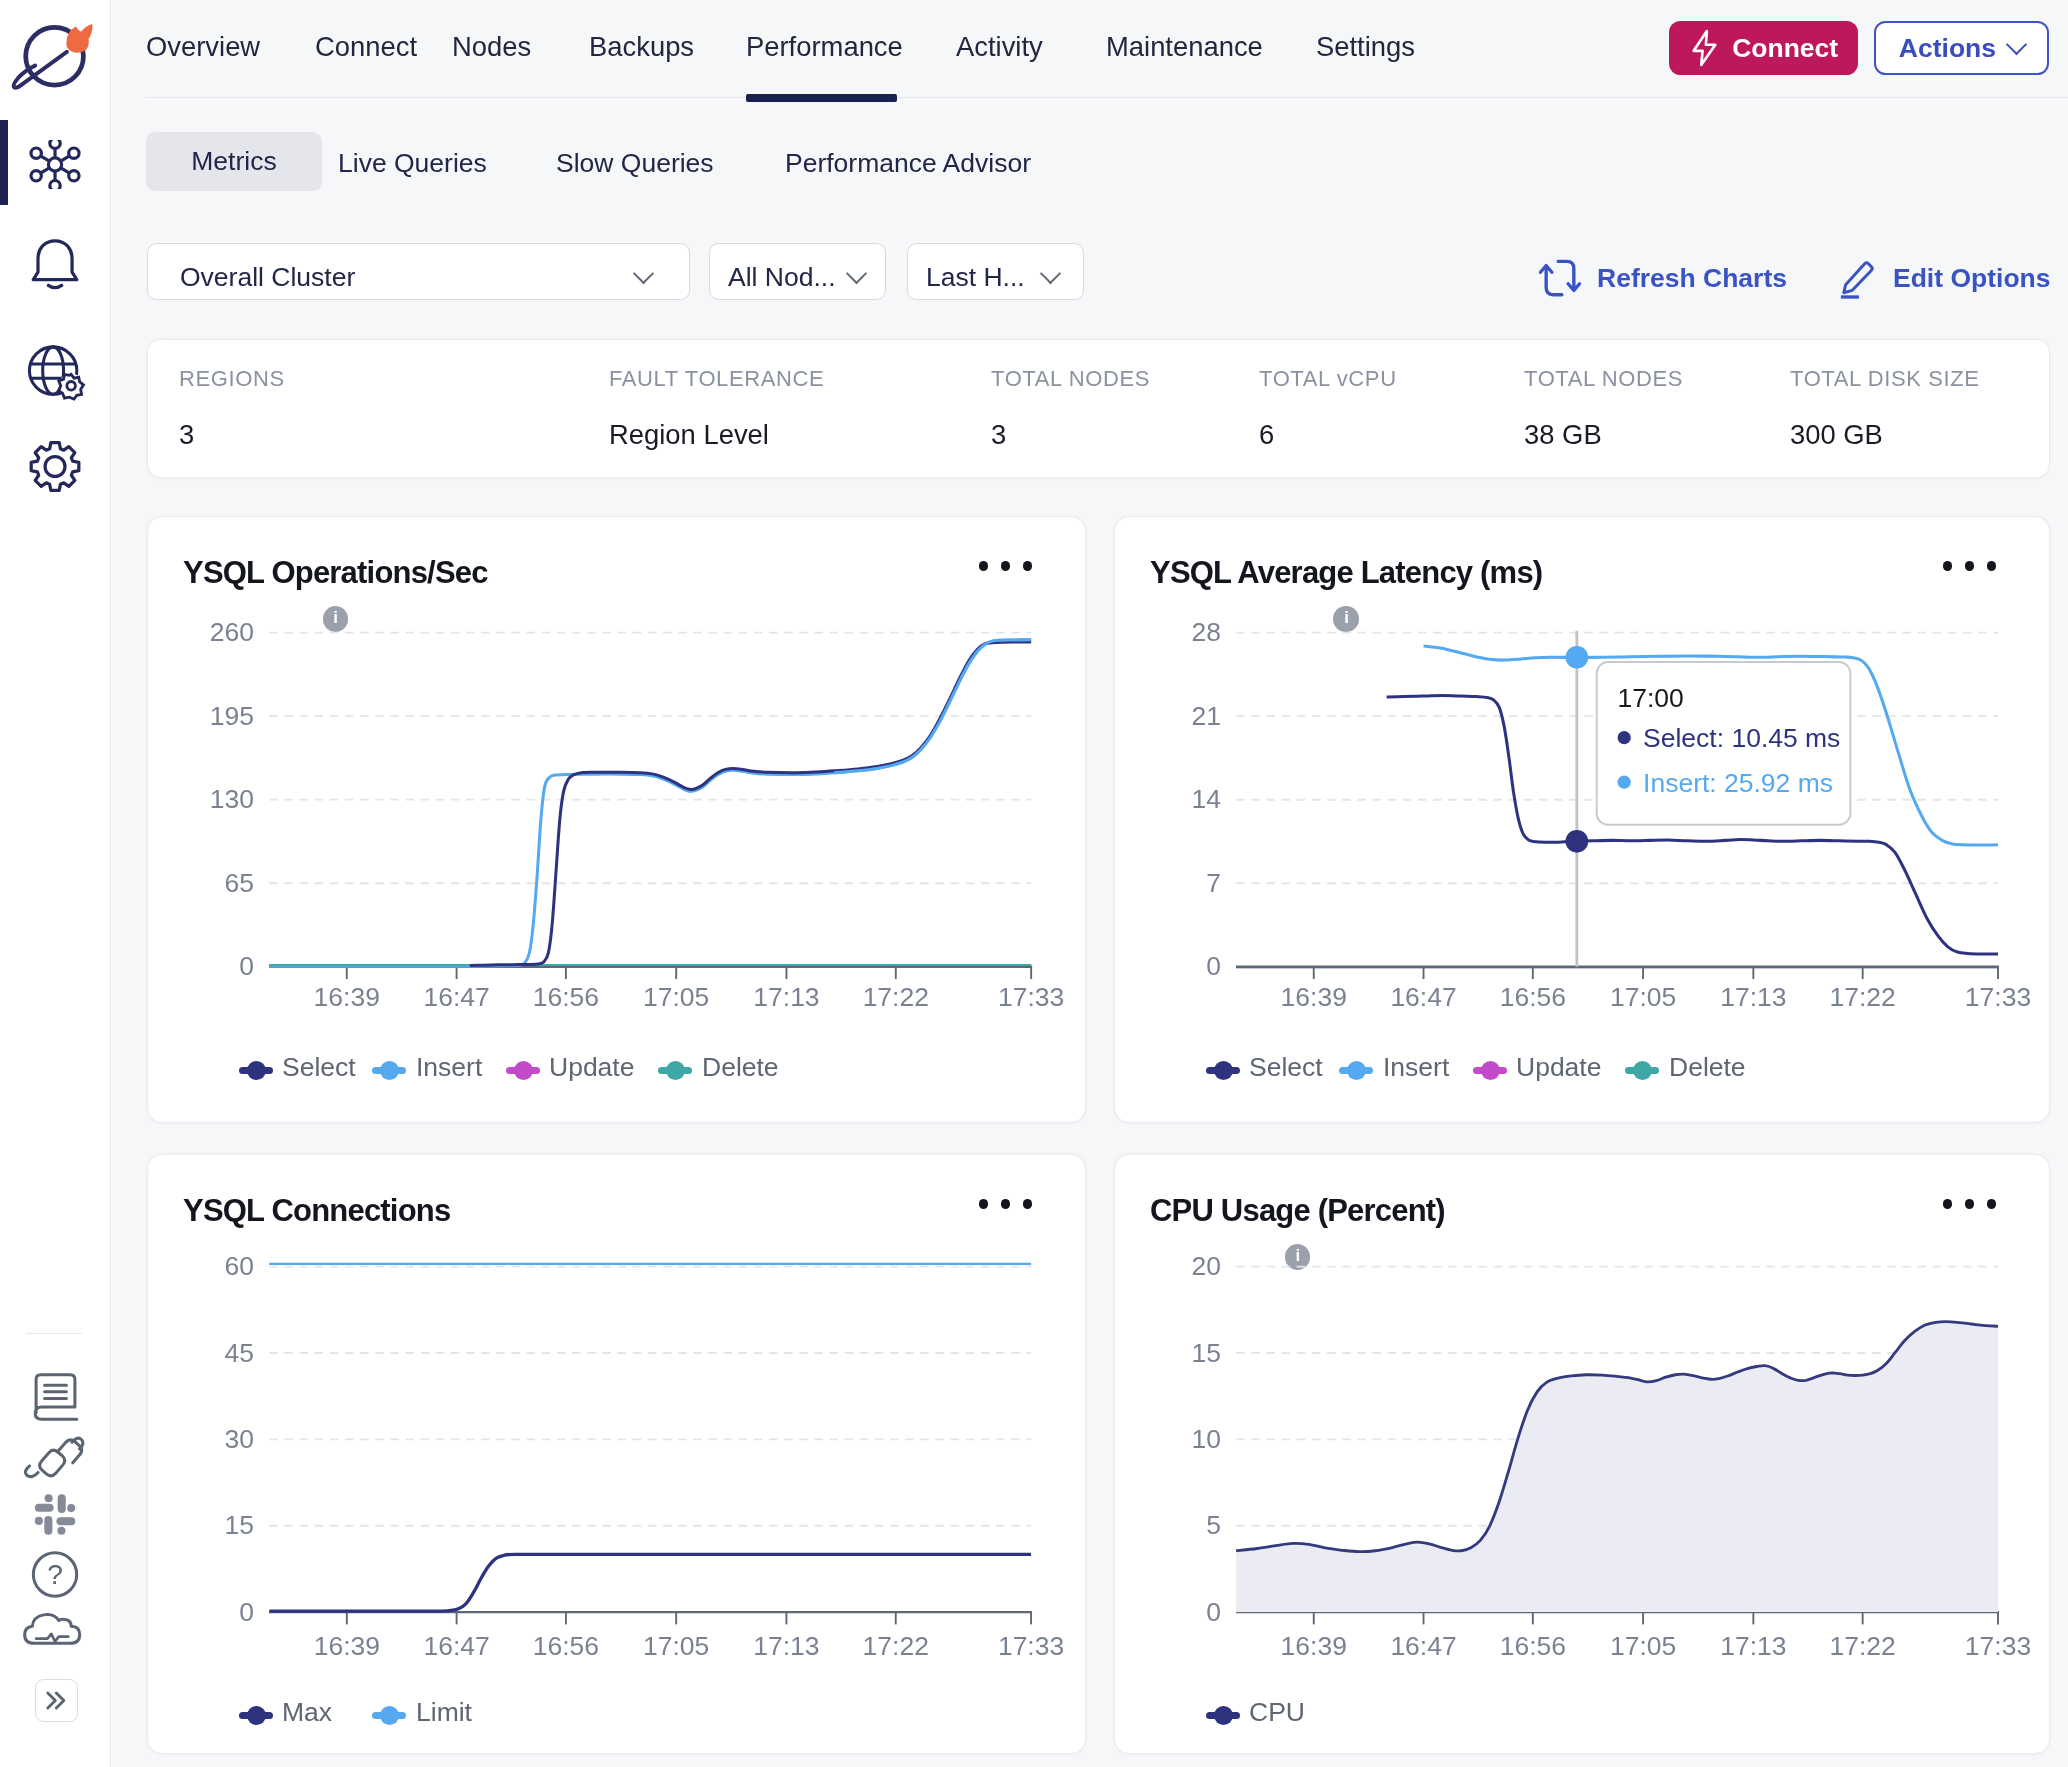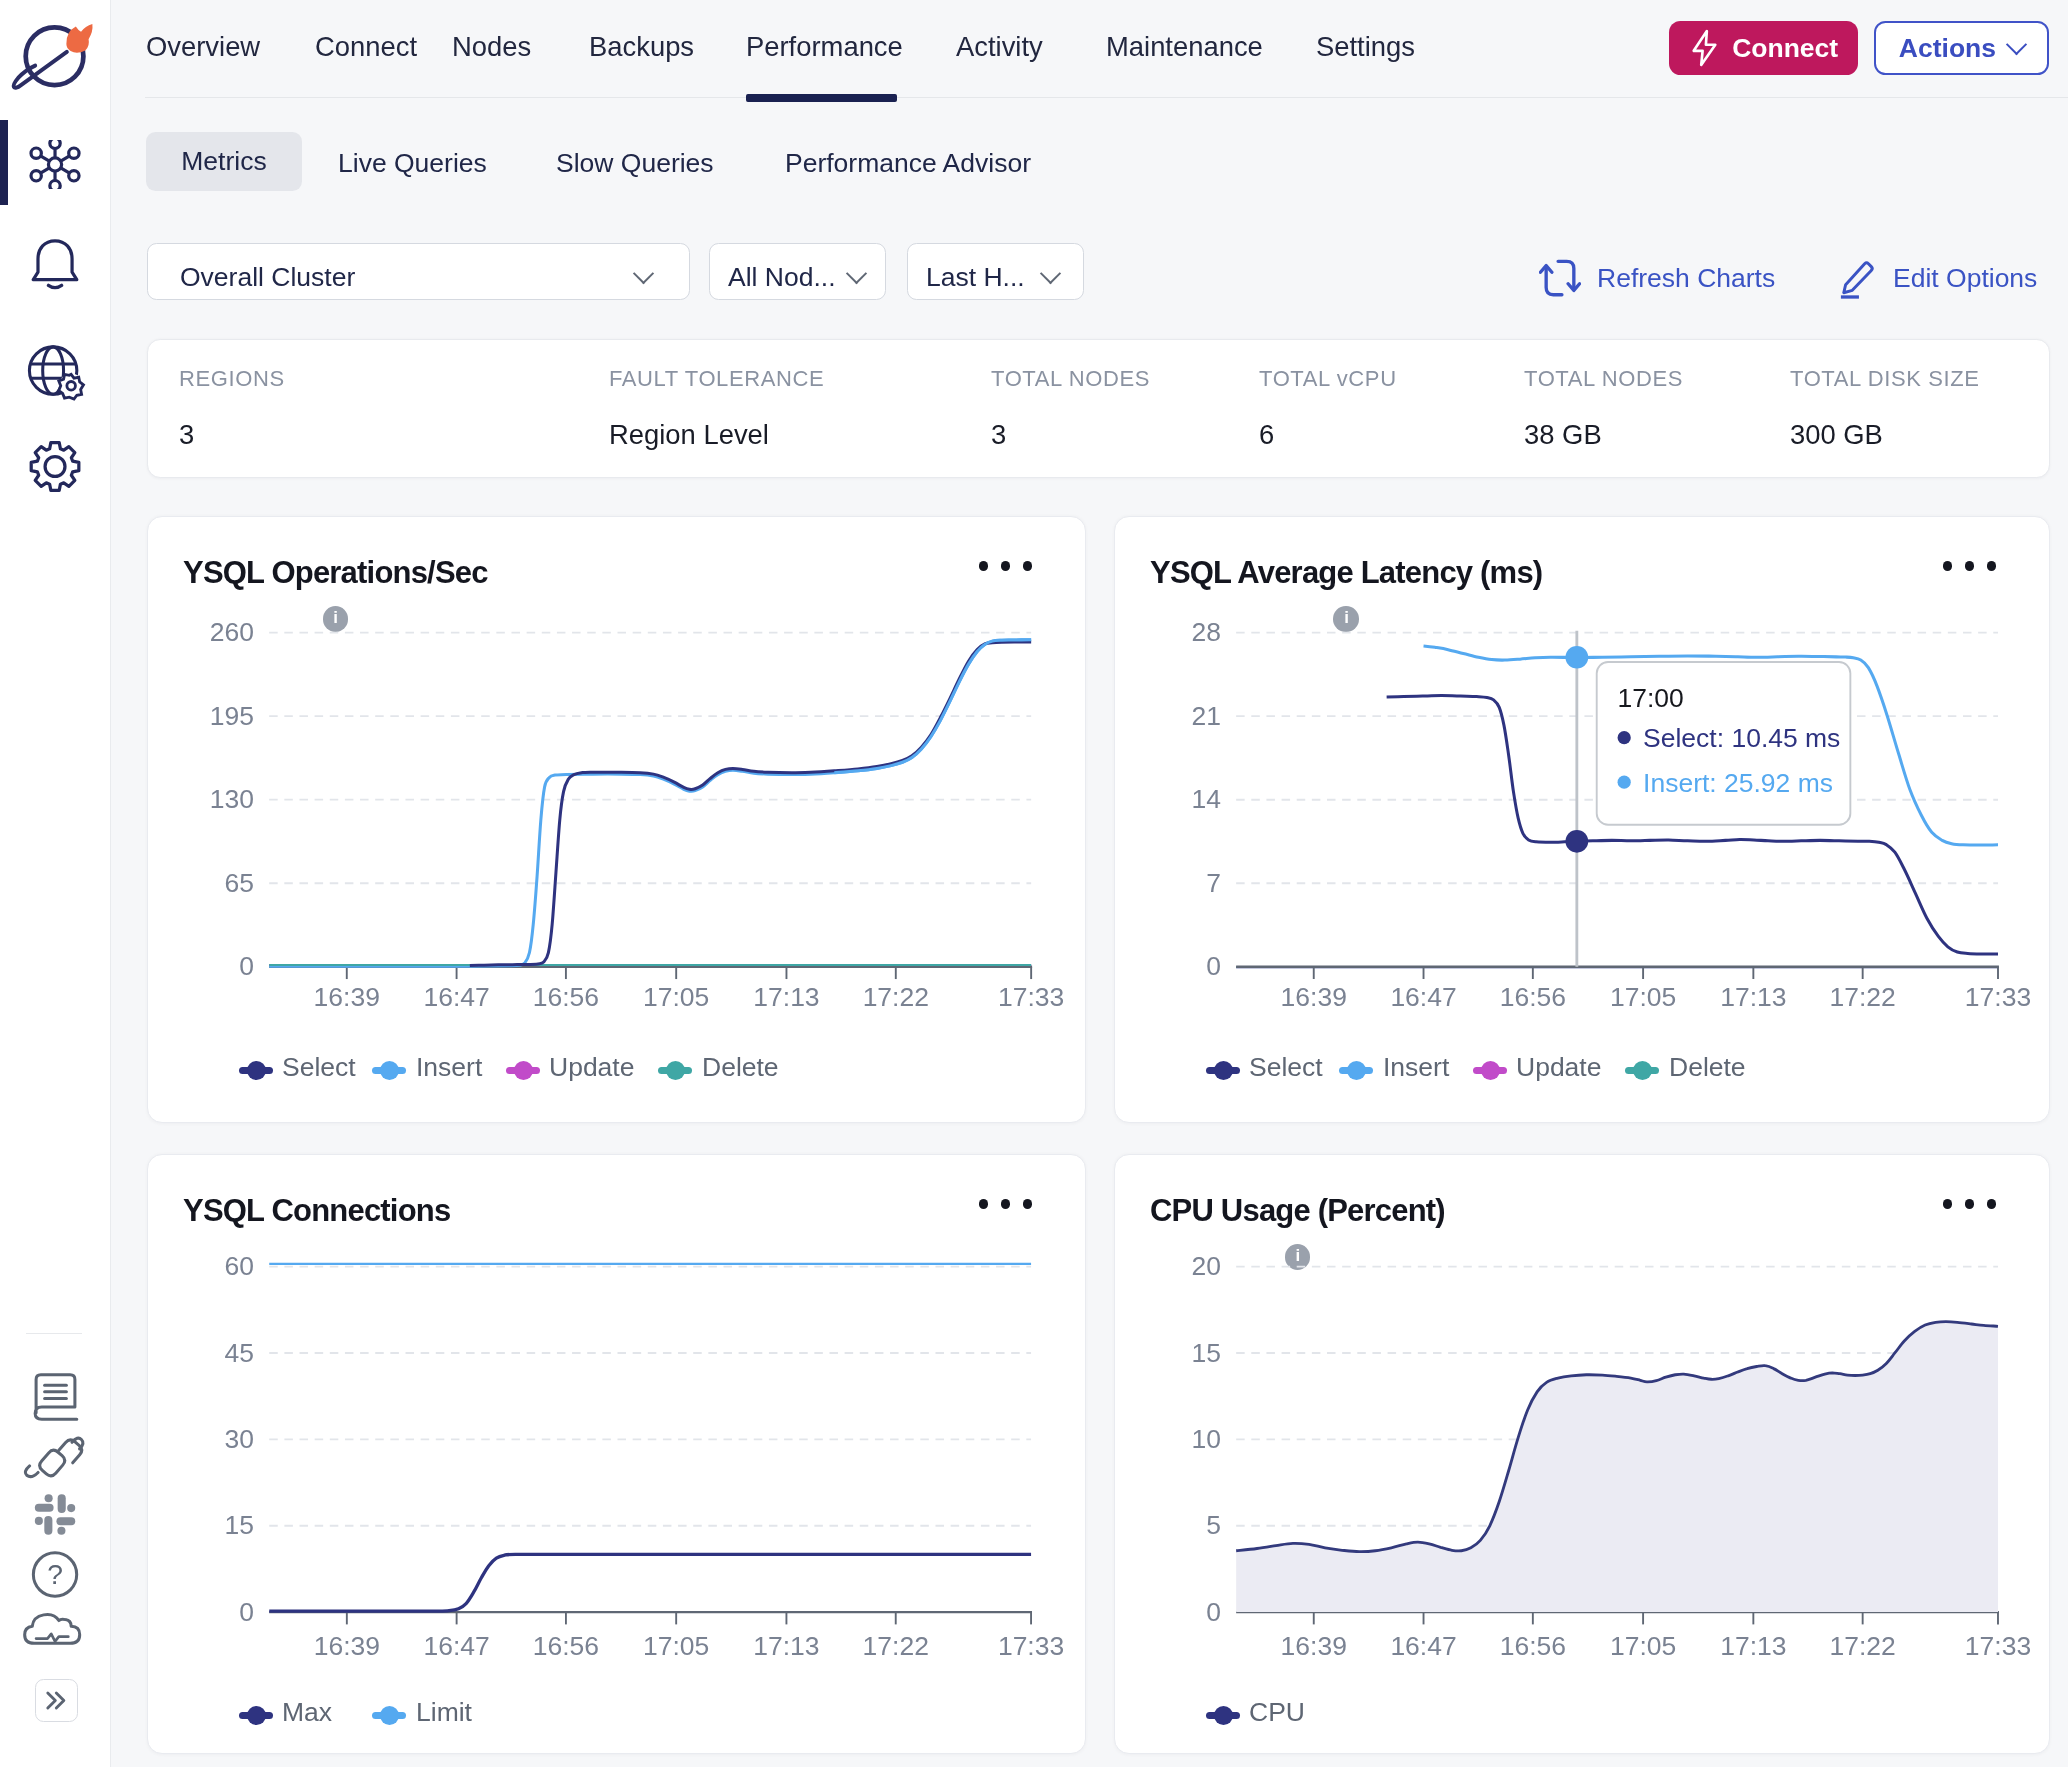--- a/index.html
+++ b/index.html
@@ -8,25 +8,25 @@
 .actbar { position:absolute; left:0; top:120px; width:7.6px; height:85px; background:#1d2251; }
 .sideicon { position:absolute; left:0; width:111px; display:flex; justify-content:center; }
 .sidediv { position:absolute; left:25.6px; top:1333px; width:56px; height:0; border-top:1.9px solid #e7e9ec; }
 .expand { position:absolute; left:35px; top:1679px; width:43px; height:43px; border:1.9px solid #d9dce2; border-radius:8.5px; display:flex; align-items:center; justify-content:center; }
 .main { position:absolute; left:113px; top:0; width:1956px; height:1768px; }
 .navtab { position:absolute; top:31px; font-size:27.4px; color:#22273f; white-space:nowrap; }
 .navline { position:absolute; left:32px; top:97px; width:1924px; border-top:1.9px solid #e5e7ea; }
 .navunder { position:absolute; left:633px; top:94px; width:151px; height:7.6px; background:#1a2151; border-radius:1.9px; }
 .btn-connect { position:absolute; left:1556px; top:21px; width:189px; height:54px; background:#be185d; border-radius:11.4px; color:#fff; font-size:26.5px; font-weight:bold; display:flex; align-items:center; justify-content:center; gap:12.3px; }
 .btn-actions { position:absolute; left:1761px; top:21px; width:175px; height:54px; background:#fff; border:2.4px solid #4053c8; border-radius:11.4px; color:#3a4dc0; font-size:26.5px; font-weight:bold; display:flex; align-items:center; justify-content:center; gap:13.2px; }
-.pill { position:absolute; left:33px; top:132px; width:156px; height:59px; background:#e4e6eb; border-radius:9.5px; color:#202748; font-size:26.5px; display:flex; align-items:center; justify-content:center; }
+.pill { position:absolute; left:33px; top:132px; width:176px; height:59px; background:#e4e6eb; border-radius:9.5px; color:#202748; font-size:26.5px; display:flex; align-items:center; justify-content:center; }
 .sublink { position:absolute; top:148px; font-size:26.5px; color:#202748; white-space:nowrap; }
 .selbox { position:absolute; top:243px; height:57px; background:#fff; border:1.9px solid #d5d9e0; border-radius:9.5px; font-size:26.5px; color:#202748; display:flex; align-items:center; padding:11px 0 0 32px; }
 .chev { width:15px; height:15px; border-right:2.8px solid #5f6774; border-bottom:2.8px solid #5f6774; transform:rotate(45deg) translate(-2.8px,-2.8px); display:inline-block; }
-.bluelink { position:absolute; top:257px; font-size:26.5px; font-weight:normal; color:#3a53c4; display:flex; align-items:center; gap:16px; }
+.bluelink { position:absolute; top:257px; font-size:26.5px; font-weight:bold; color:#3a53c4; display:flex; align-items:center; gap:16px; }
 .stats { position:absolute; left:34px; top:339px; width:1903px; height:139px; background:#fff; border:1.9px solid #e8eaee; border-radius:13.2px; box-shadow:0 0.9px 2.8px rgba(20,30,60,0.04); }
 .slabel { position:absolute; top:25.6px; font-size:22px; color:#8a92a1; letter-spacing:0.6px; white-space:nowrap; }
 .sval { position:absolute; top:79px; font-size:27.4px; color:#191c27; white-space:nowrap; }
 .card { position:absolute; background:#fff; border:1.9px solid #e9ebf0; border-radius:15px; box-shadow:0 0.9px 3.8px rgba(20,30,60,0.04); }
 .ctitle { position:absolute; left:35px; top:38px; font-size:31px; font-weight:bold; color:#14161f; letter-spacing:-0.8px; display:flex; align-items:center; gap:15px;flex-direction:column; }
 .info { position:relative; width:25.6px; height:25.6px; background:#9aa1ac; border-radius:50%; flex:none; }
 .info::after { content:"i"; position:absolute; left:0; top:-0.9px; width:25.6px; height:25.6px; color:#fff; font-size:17px; font-weight:bold; display:flex; align-items:center; justify-content:center; font-family:"Liberation Sans", sans-serif; }
 .dots { position:absolute; right:53px; display:flex; gap:12.3px; }
 .dots i { width:9.5px; height:9.5px; background:#14161f; border-radius:50%; }
 .lm { position:absolute; width:34px; height:6.6px; border-radius:3.8px; }

